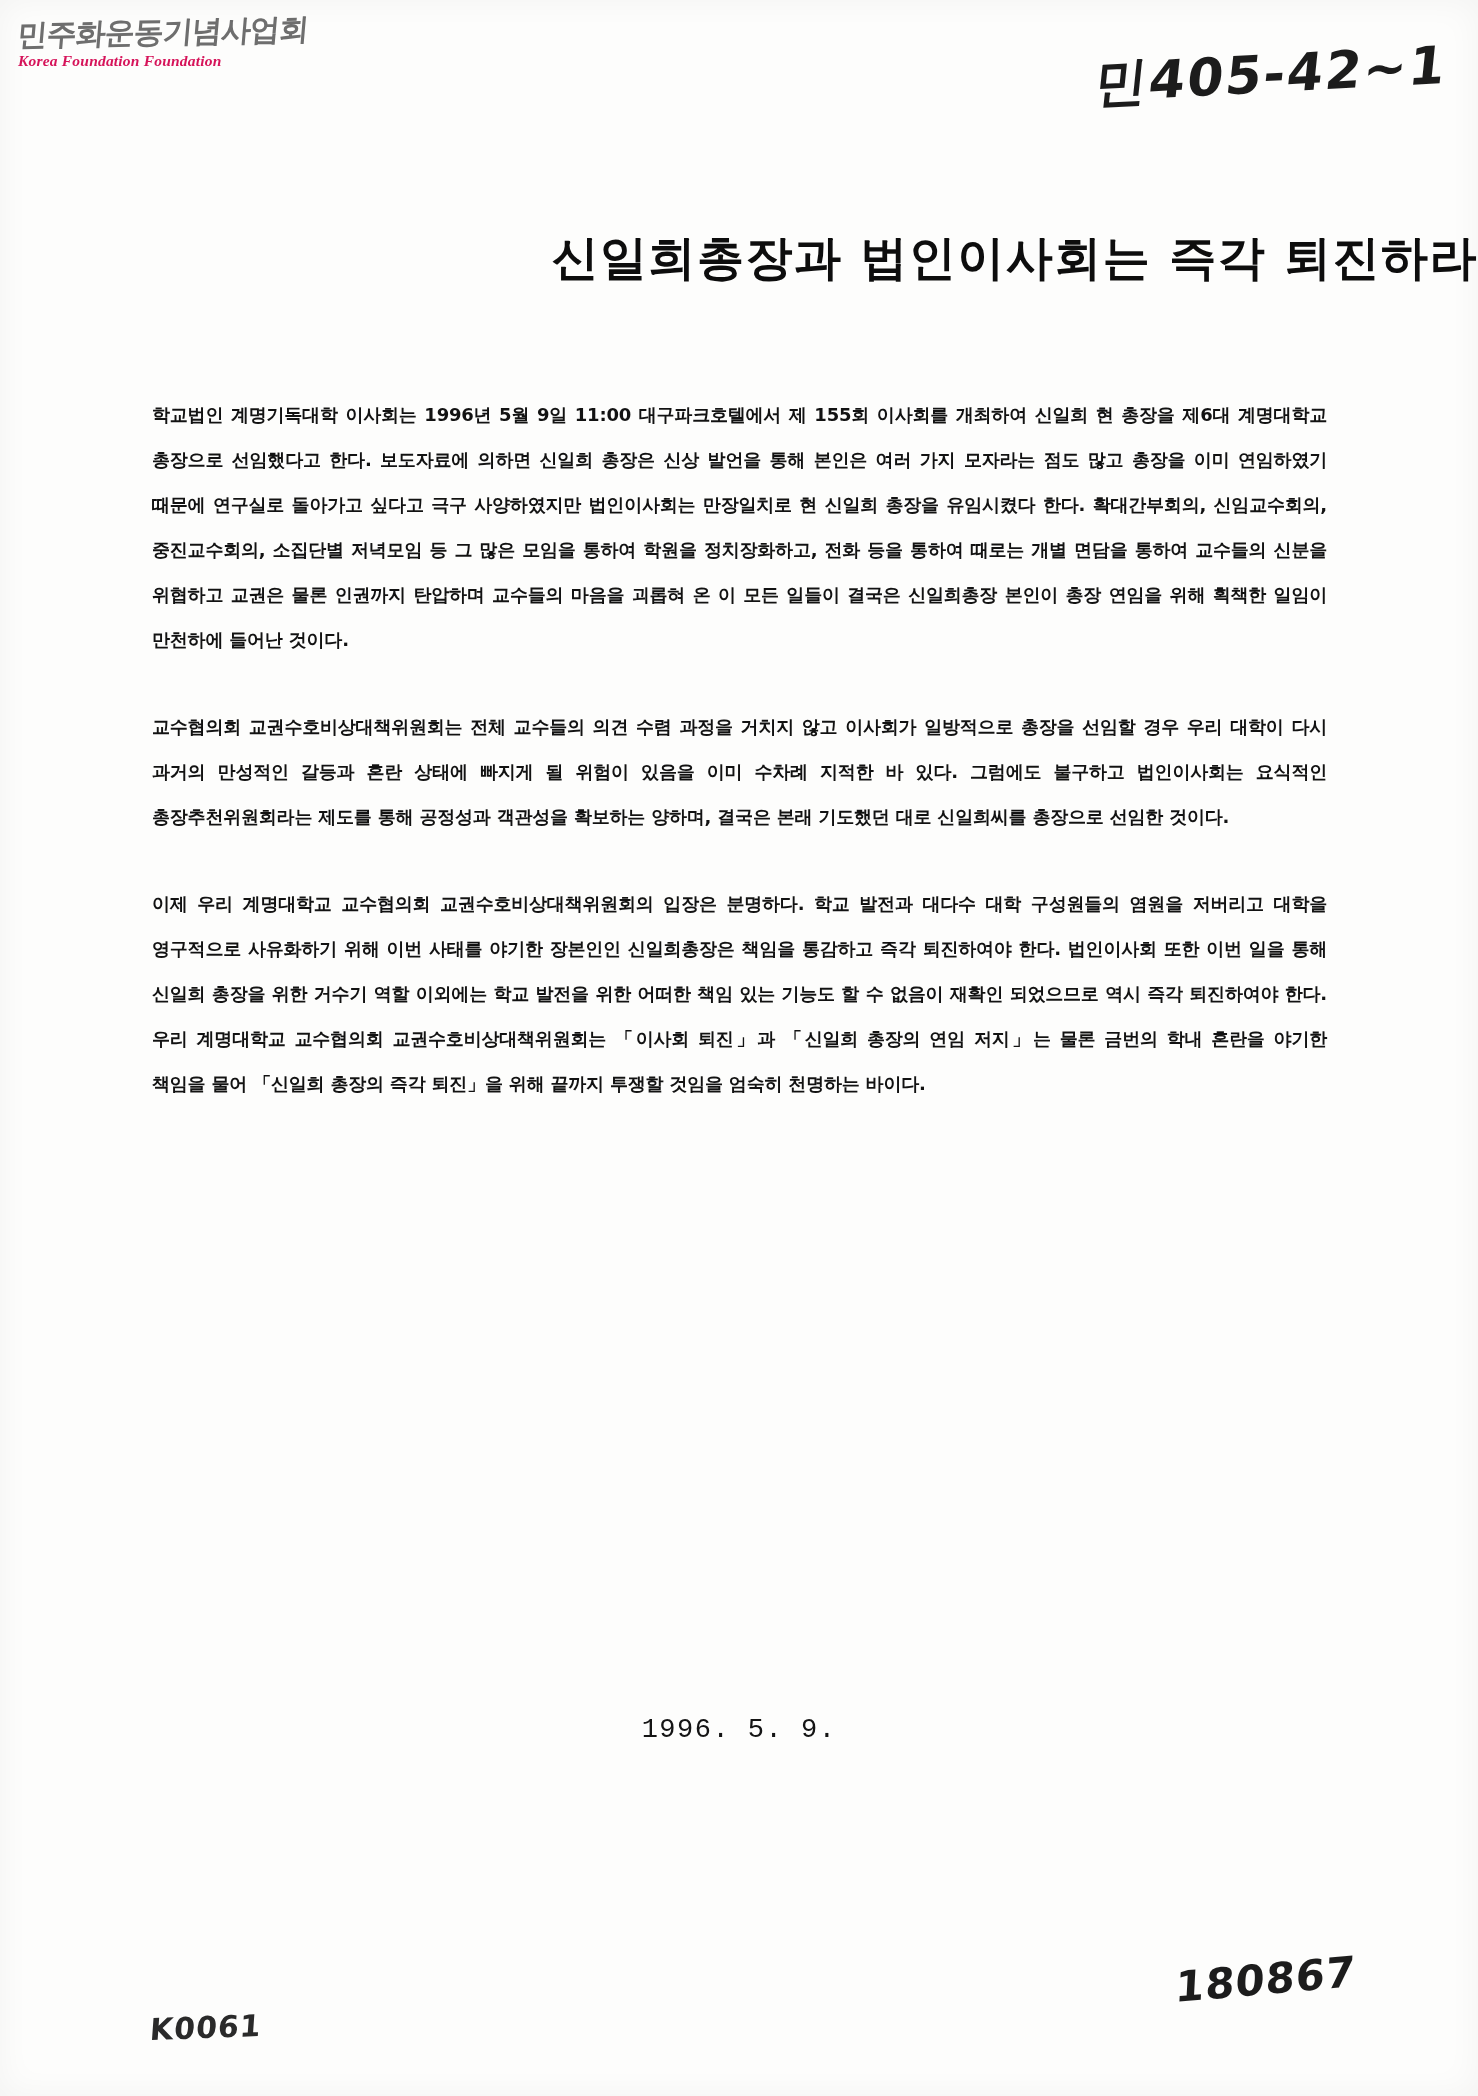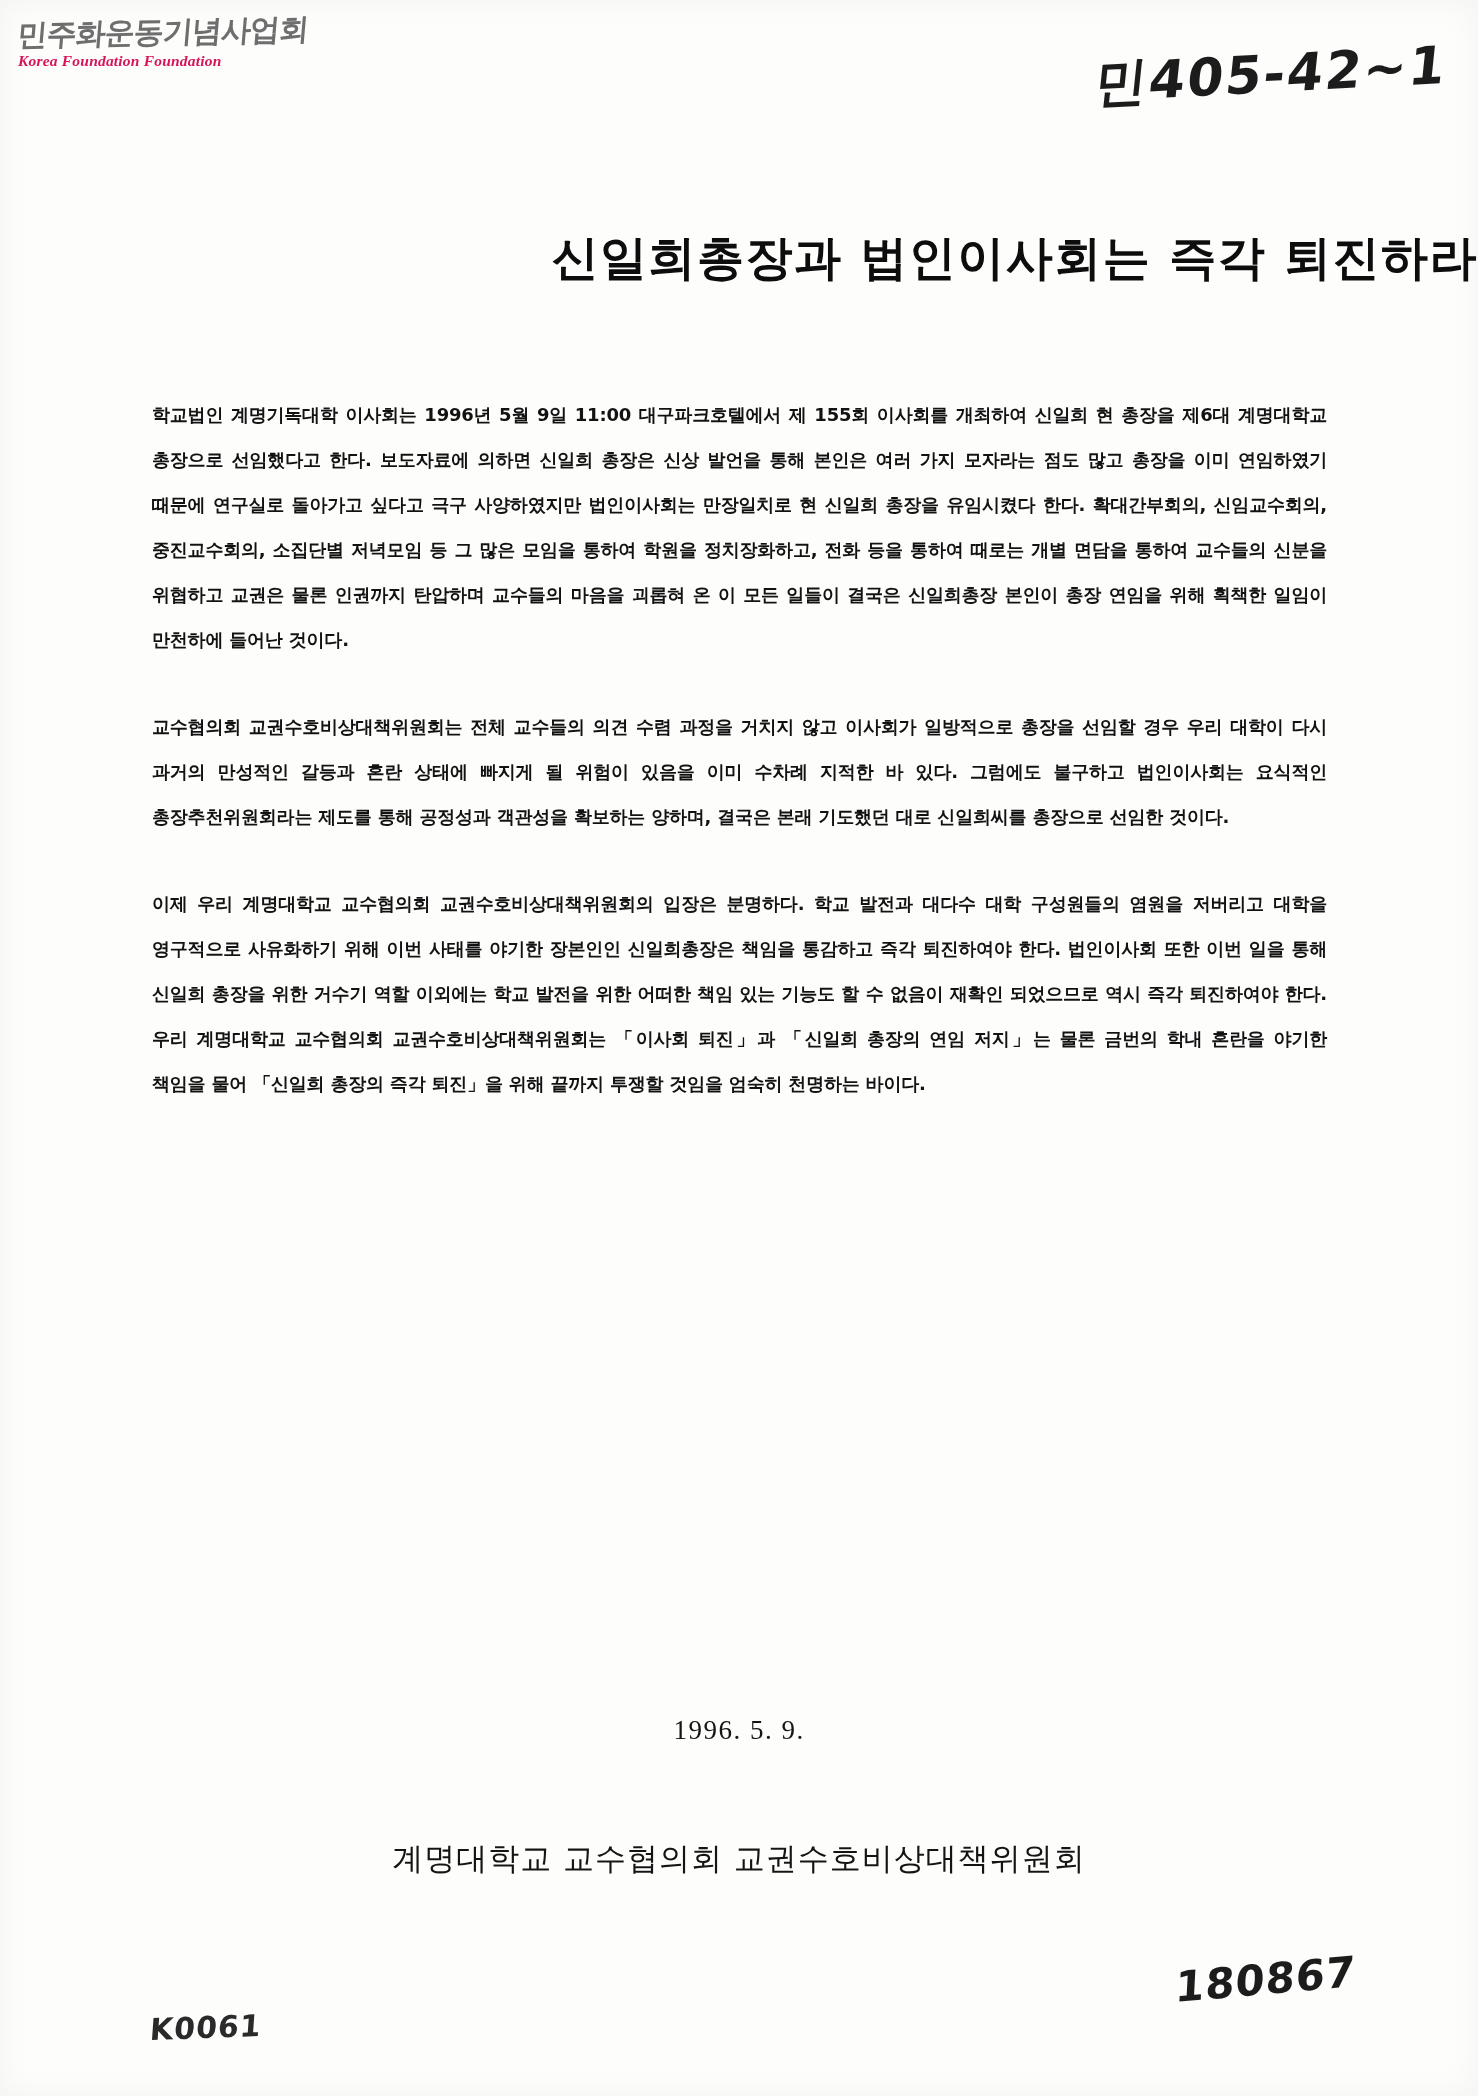--- a/index.html
+++ b/index.html
@@ -120,21 +120,21 @@
     word-break: keep-all;
   }
   .para:last-child { margin-bottom: 12px; }
 
   .date-line {
     position: absolute;
     left: 0;
     right: 0;
     top: 1715px;
     text-align: center;
-    font-family: Liberation Serif, serif;
+    font-family: Liberation Mono, monospace;
     font-size: 27px;
     font-weight: 400;
     letter-spacing: 1.5px;
     color: #141414;
   }
   .signature-line {
     position: absolute;
     left: 0;
     right: 0;
     top: 1838px;
@@ -160,18 +160,17 @@
 
   <h1 class="doc-title">신일희총장과 법인이사회는 즉각 퇴진하라</h1>
 
   <div class="body-wrap">
     <p class="para">학교법인 계명기독대학 이사회는 1996년 5월 9일 11:00 대구파크호텔에서 제 155회 이사회를 개최하여 신일희 현 총장을 제6대 계명대학교 총장으로 선임했다고 한다. 보도자료에 의하면 신일희 총장은 신상 발언을 통해 본인은 여러 가지 모자라는 점도 많고 총장을 이미 연임하였기 때문에 연구실로 돌아가고 싶다고 극구 사양하였지만 법인이사회는 만장일치로 현 신일희 총장을 유임시켰다 한다.  확대간부회의, 신임교수회의, 중진교수회의, 소집단별 저녁모임 등 그 많은 모임을 통하여 학원을 정치장화하고, 전화 등을 통하여 때로는 개별 면담을 통하여 교수들의 신분을 위협하고 교권은 물론 인권까지 탄압하며 교수들의 마음을 괴롭혀 온 이 모든 일들이 결국은 신일희총장 본인이 총장 연임을 위해 획책한 일임이 만천하에 들어난 것이다.</p>
     <p class="para">교수협의회 교권수호비상대책위원회는 전체 교수들의 의견 수렴 과정을 거치지 않고 이사회가 일방적으로 총장을 선임할 경우 우리 대학이 다시 과거의 만성적인 갈등과 혼란 상태에 빠지게 될 위험이 있음을 이미 수차례 지적한 바 있다.  그럼에도 불구하고 법인이사회는 요식적인 총장추천위원회라는 제도를 통해 공정성과 객관성을 확보하는 양하며, 결국은 본래 기도했던 대로 신일희씨를 총장으로 선임한 것이다.</p>
     <p class="para">이제 우리 계명대학교 교수협의회 교권수호비상대책위원회의 입장은 분명하다.  학교 발전과 대다수 대학 구성원들의 염원을 저버리고 대학을 영구적으로 사유화하기 위해 이번 사태를 야기한 장본인인 신일희총장은 책임을 통감하고 즉각 퇴진하여야 한다.  법인이사회 또한 이번 일을 통해 신일희 총장을 위한 거수기 역할 이외에는 학교 발전을 위한 어떠한 책임 있는 기능도 할 수 없음이 재확인 되었으므로 역시 즉각 퇴진하여야 한다.  우리 계명대학교 교수협의회 교권수호비상대책위원회는 「이사회 퇴진」과 「신일희 총장의 연임 저지」는 물론 금번의 학내 혼란을 야기한 책임을 물어 「신일희 총장의 즉각 퇴진」을 위해 끝까지 투쟁할 것임을 엄숙히 천명하는 바이다.</p>
   </div>
 
   <div class="date-line">1996. 5. 9.</div>
-  <div class="signature-line">계명대학교 교수협의회 교권수호비상대책위원회</div>
 
   <div class="hand hand-bottom-right">180867</div>
   <div class="hand hand-bottom-left">K0061</div>
 
 </div>
 
 </body></html>

